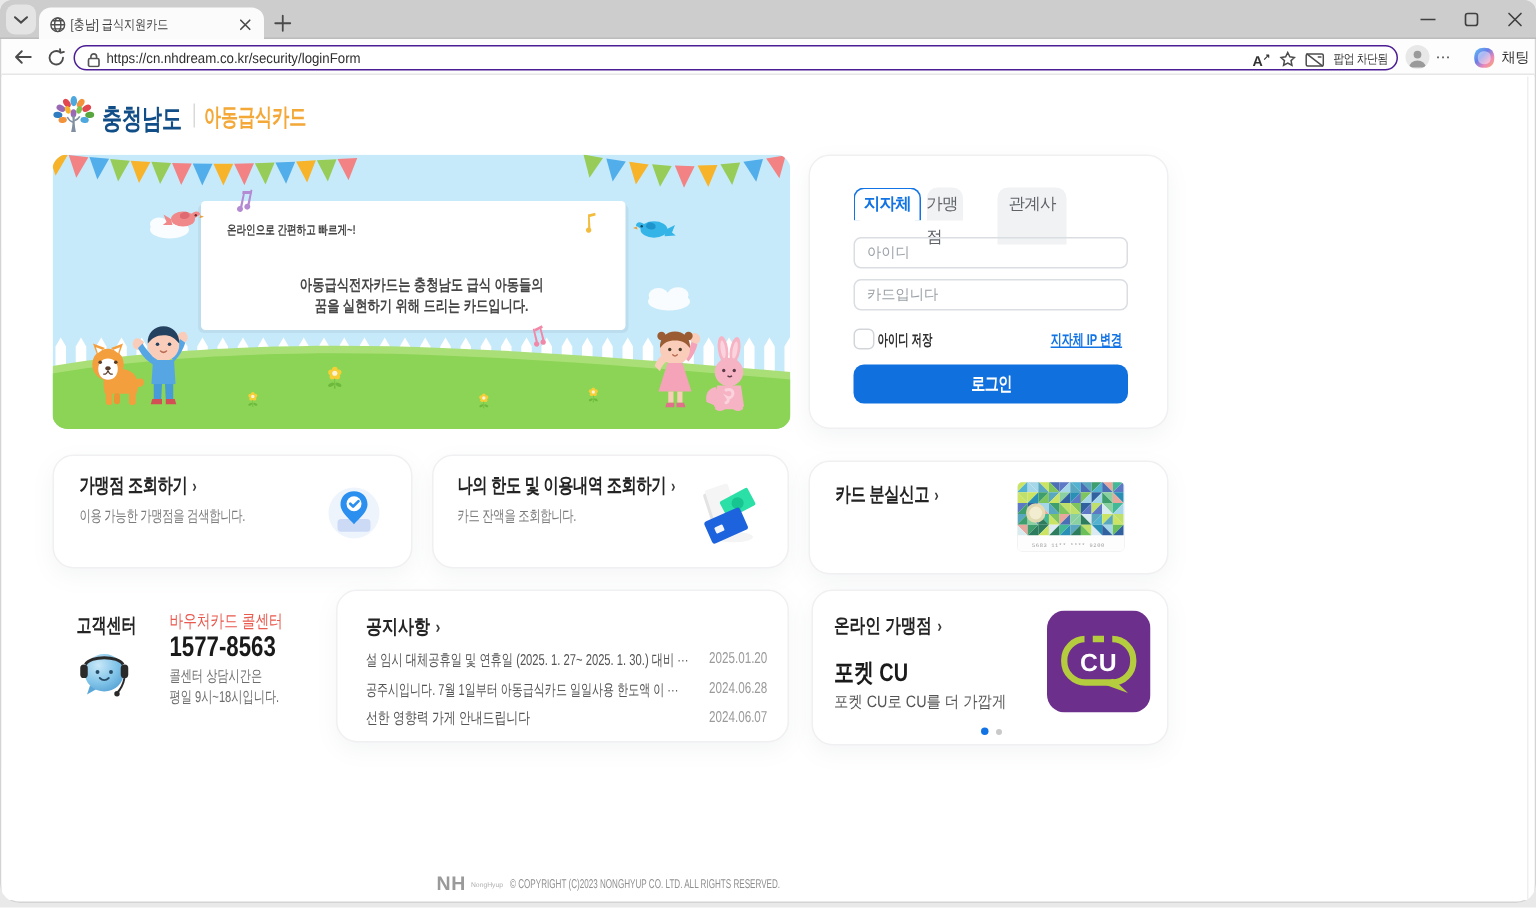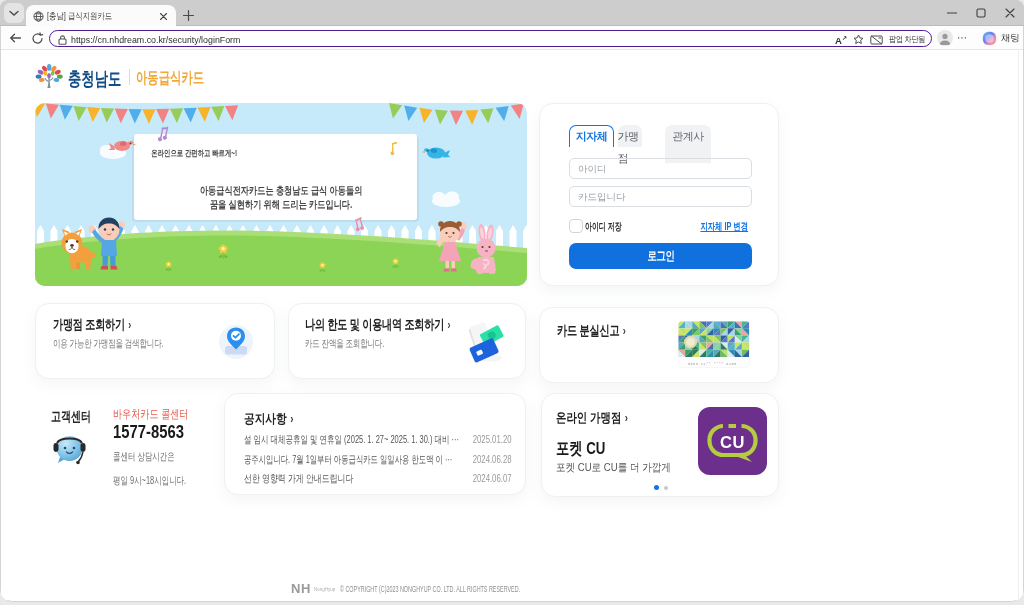--- a/index.html
+++ b/index.html
@@ -570,21 +570,21 @@
       <rect x="1.5" y="8" width="5" height="9" rx="2.4" fill="#2a2a2a"></rect>
       <rect x="28.5" y="8" width="5" height="9" rx="2.4" fill="#2a2a2a"></rect>
       <circle cx="13" cy="13" r="1.3" fill="#274b66"></circle>
         <circle cx="22" cy="13" r="1.3" fill="#274b66"></circle>
       <path d="M14.5,17 C16.3,18.8 18.7,18.8 20.5,17" stroke="#274b66" stroke-width="1.2" fill="none" stroke-linecap="round"></path>
       <circle cx="26" cy="27.5" r="1.8" fill="#2a2a2a"></circle>
       <path d="M31,17 C30,22 28,25 26,27" stroke="#2a2a2a" stroke-width="1.3" fill="none"></path>
     </svg>
     <div class="abs" style="left:112px;top:355px;font-size:12px;font-weight:normal;color:#e8594e;text-align:right;"><span class="k" style="transform:scaleX(0.76)">바우처카드 콜센터</span></div>
     <div class="abs" style="left:112px;top:370px;font-size:19px;font-weight:bold;color:#1a1a1a;"><span class="k" style="transform:scaleX(0.78)">1577-8563</span></div>
-    <div class="abs" style="left:112px;top:393px;font-size:10.5px;color:#6d6d6d;line-height:24px;"><span class="k" style="transform:scaleX(0.71);transform-origin:0 0;">콜센터 상담시간은<br>평일 9시~18시입니다.</span></div>
+    <div class="abs" style="left:112px;top:393px;font-size:10.5px;color:#6d6d6d;line-height:14px;"><span class="k" style="transform:scaleX(0.71);transform-origin:0 0;">콜센터 상담시간은<br>평일 9시~18시입니다.</span></div>
 
     <div class="card" style="left:223px;top:342px;width:302px;height:102px;">
       <div class="abs" style="left:19px;top:15px;"><span class="k" style="transform:scaleX(0.82)"><span style="font-size:13px;font-weight:bold;color:#242424;">공지사항</span> <span class="arr">›</span></span></div>
       <div class="abs" style="left:19px;top:39px;font-size:10.5px;color:#555;"><span class="k" id="nr1" style="transform:scaleX(0.712)">설 임시 대체공휴일 및 연휴일 (2025. 1. 27~ 2025. 1. 30.) 대비 ···</span></div>
       <div class="abs" style="right:13px;top:39px;font-size:10.5px;color:#9a9a9a;"><span class="kr" style="transform:scaleX(0.74)">2025.01.20</span></div>
       <div class="abs" style="left:19px;top:58.5px;font-size:10.5px;color:#555;"><span class="k" id="nr2" style="transform:scaleX(0.70)">공주시입니다. 7월 1일부터 아동급식카드 일일사용 한도액 이 ···</span></div>
       <div class="abs" style="right:13px;top:58.5px;font-size:10.5px;color:#9a9a9a;"><span class="kr" style="transform:scaleX(0.74)">2024.06.28</span></div>
       <div class="abs" style="left:19px;top:78px;font-size:10.5px;color:#555;"><span class="k" id="nr3" style="transform:scaleX(0.753)">선한 영향력 가게 안내드립니다</span></div>
       <div class="abs" style="right:13px;top:78px;font-size:10.5px;color:#9a9a9a;"><span class="kr" style="transform:scaleX(0.74)">2024.06.07</span></div>
     </div>

